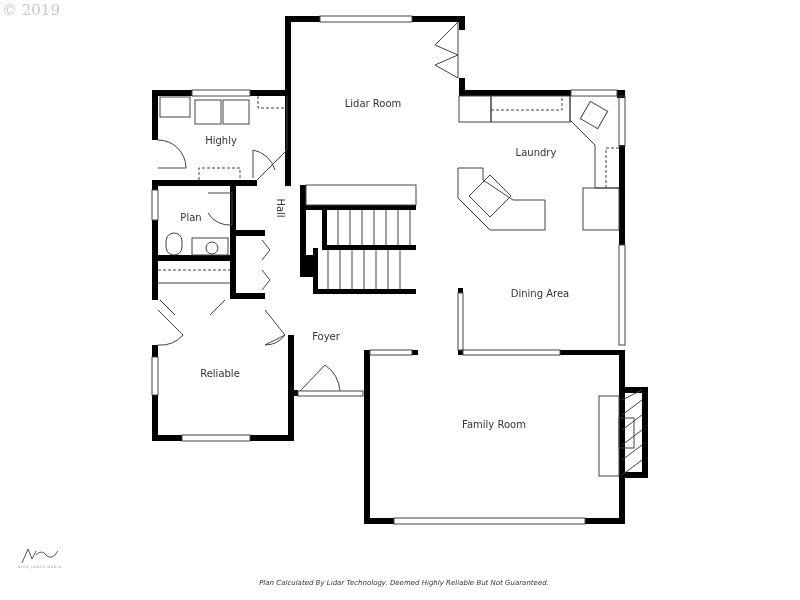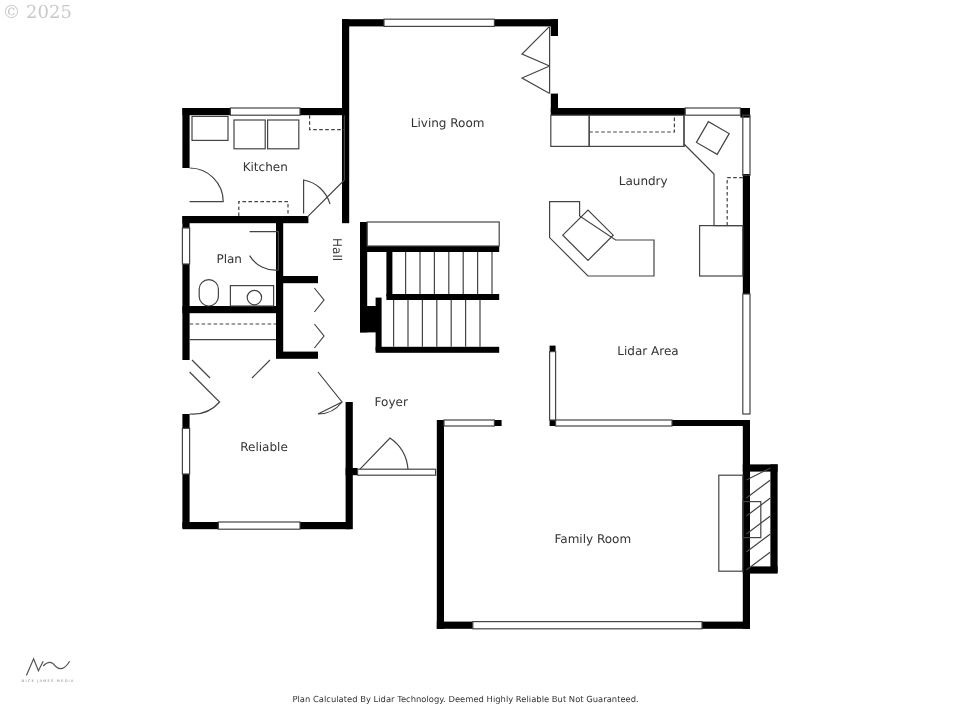--- a/index.html
+++ b/index.html
@@ -1,27 +1,27 @@
 <!DOCTYPE html>
 <html><head>
 <meta charset="utf-8">
 <style>
   html,body{margin:0;padding:0;background:#fff;}
   body{width:800px;height:600px;position:relative;overflow:hidden;font-family:"DejaVu Sans","Liberation Sans",sans-serif;}
   #plan{position:absolute;left:0;top:0;width:800px;height:600px;}
   .label{position:absolute;font-size:10px;color:#333;white-space:nowrap;transform:translate(-50%,-50%);}
   .copyright{position:absolute;left:2px;top:1px;font-family:"DejaVu Serif",serif;font-size:15px;color:#c8c8c8;}
-  .disclaimer{position:absolute;left:388px;top:579px;transform:translateX(-50%);font-size:7px;color:#333;white-space:nowrap;}
+  .disclaimer{position:absolute;left:404px;top:579px;transform:translateX(-50%);font-size:7px;font-style:italic;color:#333;white-space:nowrap;}
   .sig{position:absolute;left:18px;top:545px;}
   .sig-sub{position:absolute;left:18px;top:565px;font-size:3px;letter-spacing:1px;color:#888;}
 </style>
 </head>
 <body>
 
-<div class="copyright">© 2025</div>
+<div class="copyright">© 2019</div>
 
 <svg id="plan" viewBox="0 0 800 600" xmlns="http://www.w3.org/2000/svg">
   <g fill="#000">
 
     <rect x="285" y="16" width="35" height="6"></rect>
     <rect x="412" y="16" width="53" height="6"></rect>
     <rect x="285" y="16" width="6" height="170"></rect>
     <rect x="459" y="16" width="6" height="14"></rect>
     <rect x="459" y="78" width="6" height="16"></rect>
     <rect x="459" y="90" width="112" height="6"></rect>
@@ -121,27 +121,27 @@
     <path d="M338 210 V245 M350 210 V245 M362 210 V245 M374 210 V245 M386 210 V245 M398 210 V245 M410 210 V245"></path>
     <path d="M328 250 V289 M340 250 V289 M352 250 V289 M364 250 V289 M376 250 V289 M388 250 V289 M400 250 V289"></path>
     <rect x="306" y="185" width="110" height="20"></rect>
 
     <rect x="599" y="396" width="20" height="80"></rect>
     <path d="M622 400 L642 390 M622 415 L642 400 M622 430 L642 415 M622 445 L642 430 M622 460 L642 445 M622 475 L642 460"></path>
     <rect x="619" y="418" width="15" height="30"></rect>
   </g>
 </svg>
 
-<div class="label" style="left:373px;top:103px">Living Room</div>
-<div class="label" style="left:221px;top:140px">Kitchen</div>
+<div class="label" style="left:373px;top:103px">Lidar Room</div>
+<div class="label" style="left:221px;top:140px">Highly</div>
 <div class="label" style="left:536px;top:152px">Laundry</div>
 <div class="label" style="left:191px;top:217px">Plan</div>
 <div class="label" style="left:280px;top:208px;transform:translate(-50%,-50%) rotate(90deg)">Hall</div>
-<div class="label" style="left:540px;top:293px">Lidar Area</div>
+<div class="label" style="left:540px;top:293px">Dining Area</div>
 <div class="label" style="left:326px;top:336px">Foyer</div>
 <div class="label" style="left:220px;top:373px">Reliable</div>
-<div class="label" style="left:494px;top:450px">Family Room</div>
+<div class="label" style="left:494px;top:424px">Family Room</div>
 
 <svg class="sig" width="44" height="20">
   <path d="M4 18 L10 4 L14 14 L18 6 M18 10 Q24 4 28 10 Q34 16 40 6" fill="none" stroke="#555" stroke-width="1"></path>
 </svg>
 <div class="sig-sub">NICK JAMES MEDIA</div>
 <div class="disclaimer">Plan Calculated By Lidar Technology. Deemed Highly Reliable But Not Guaranteed.</div>
 
 </body></html>

